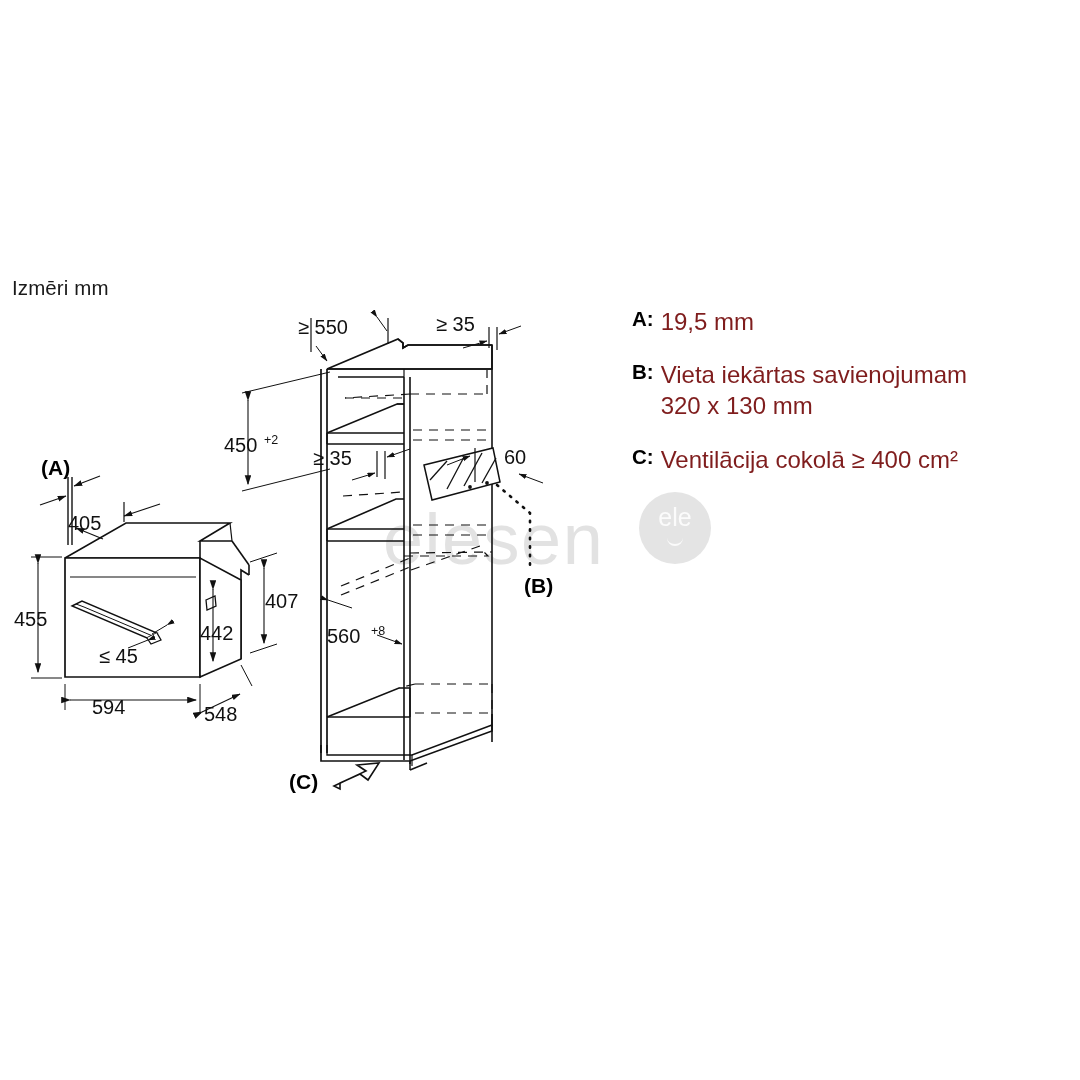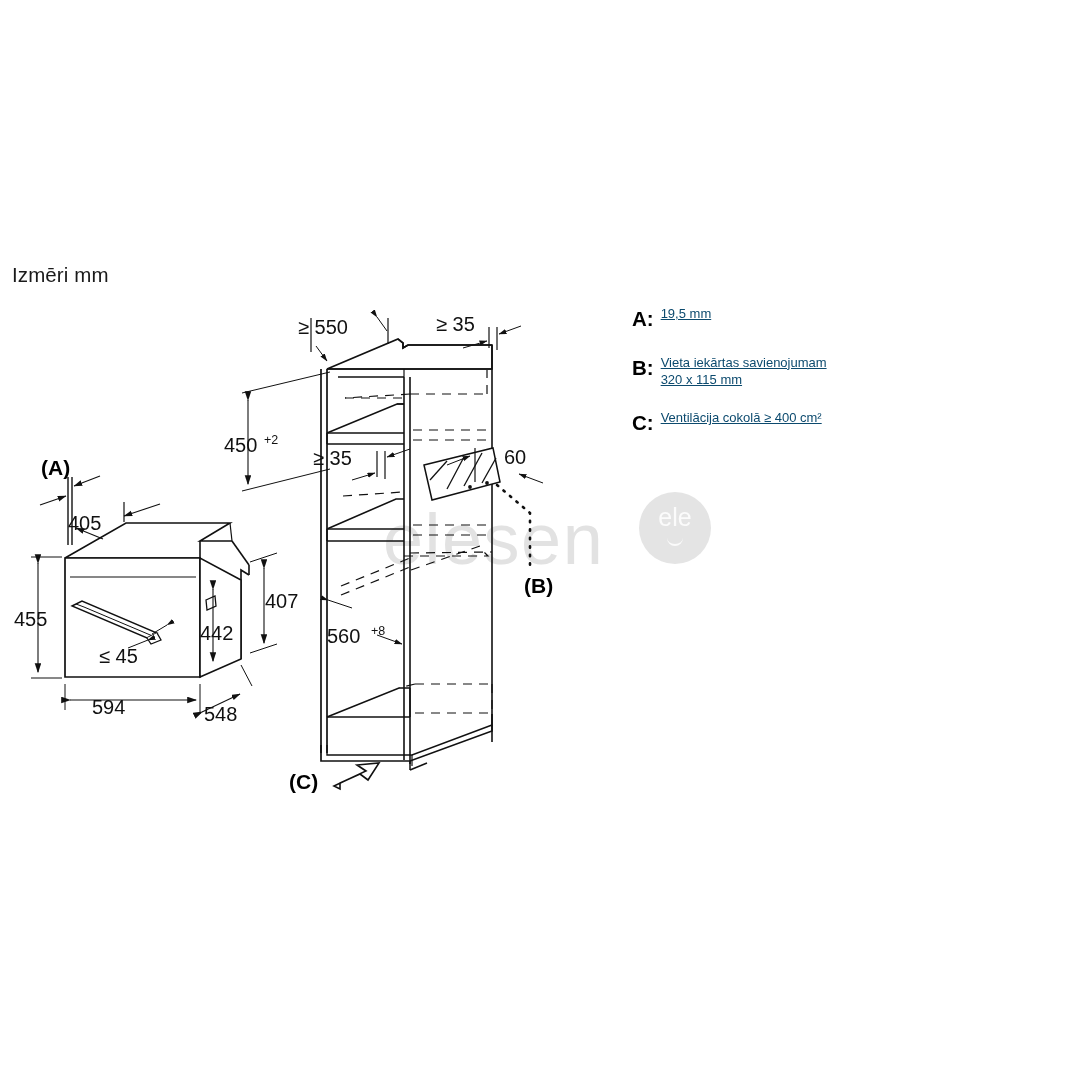--- a/index.html
+++ b/index.html
@@ -18,21 +18,21 @@
   #drawing-svg {
     position: absolute;
     left: 0;
     top: 0;
     width: 1080px;
     height: 1080px;
   }
   .page-title {
     position: absolute;
     left: 12px;
-    top: 263px;
+    top: 276px;
     font-size: 20.5px;
     color: #1a1a1a;
     letter-spacing: 0.1px;
     white-space: nowrap;
   }
   
   .legend {
     position: absolute;
     left: 632px;
     top: 306px;
@@ -45,25 +45,24 @@
   }
   .legend-key {
     font-size: 20.5px;
     font-weight: bold;
     color: #000;
     margin-right: 7px;
     white-space: nowrap;
     line-height: 1.3;
   }
   .legend-text {
-    font-size: 13px;
-    color: #0c4a6e;
+    font-size: 24px;
+    color: #7f1d1d;
     line-height: 1.3;
     white-space: pre-line;
-    text-decoration: underline;
   }
   
   .watermark {
     position: absolute;
     pointer-events: none;
     user-select: none;
   }
   .watermark-word {
     left: 383px;
     top: 498px;
@@ -331,21 +330,21 @@
   </svg>
 
   <div class="legend">
     <div class="legend-row">
       <span class="legend-key">A:</span>
       <span class="legend-text">19,5 mm</span>
     </div>
     <div class="legend-row">
       <span class="legend-key">B:</span>
       <span class="legend-text">Vieta iekārtas savienojumam
-320 x 115 mm</span>
+320 x 130 mm</span>
     </div>
     <div class="legend-row">
       <span class="legend-key">C:</span>
       <span class="legend-text">Ventilācija cokolā ≥ 400 cm²</span>
     </div>
   </div>
 
 </div>
 
 </body></html>

